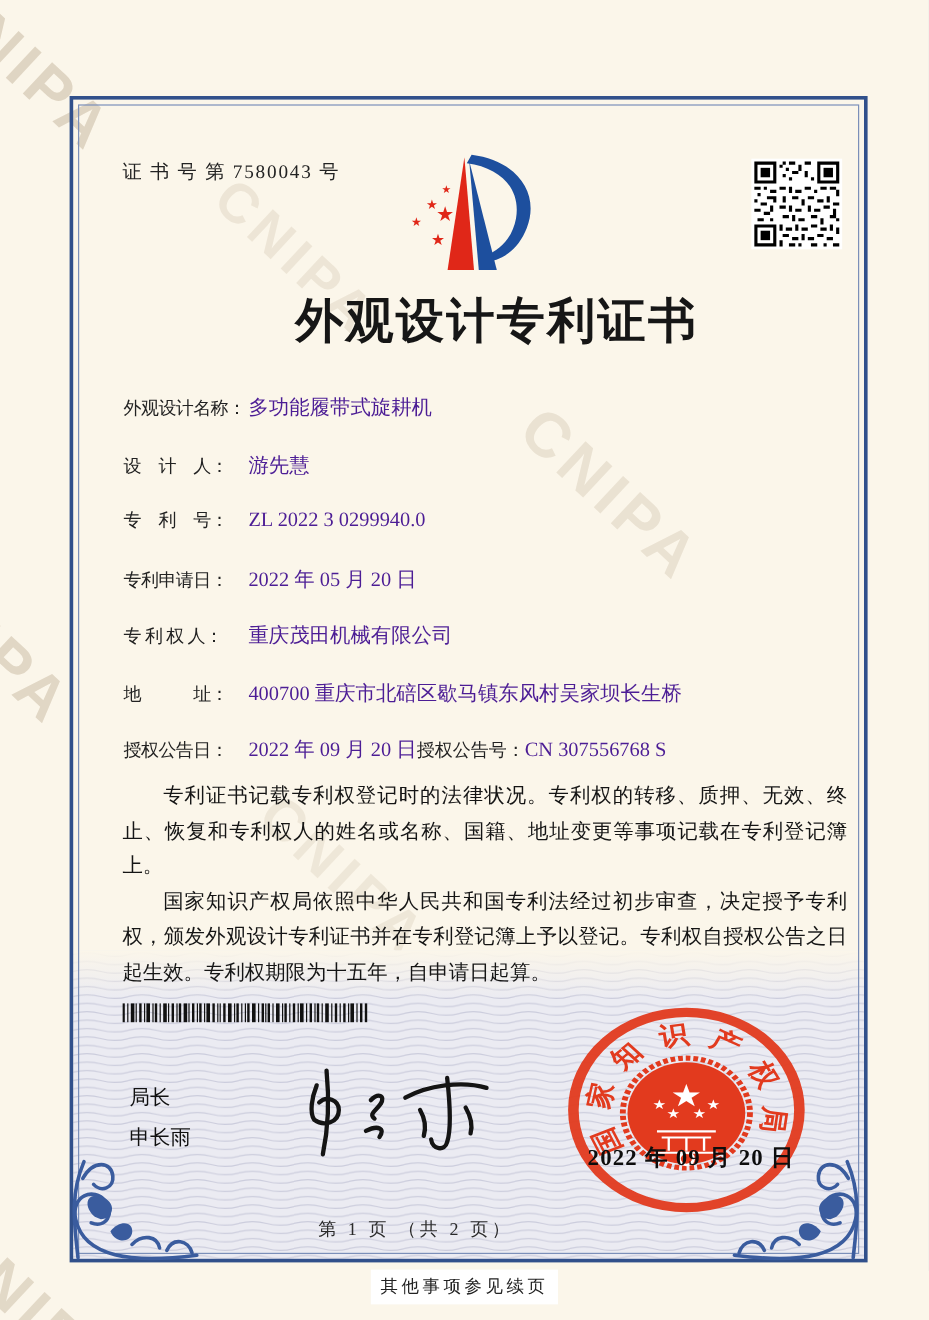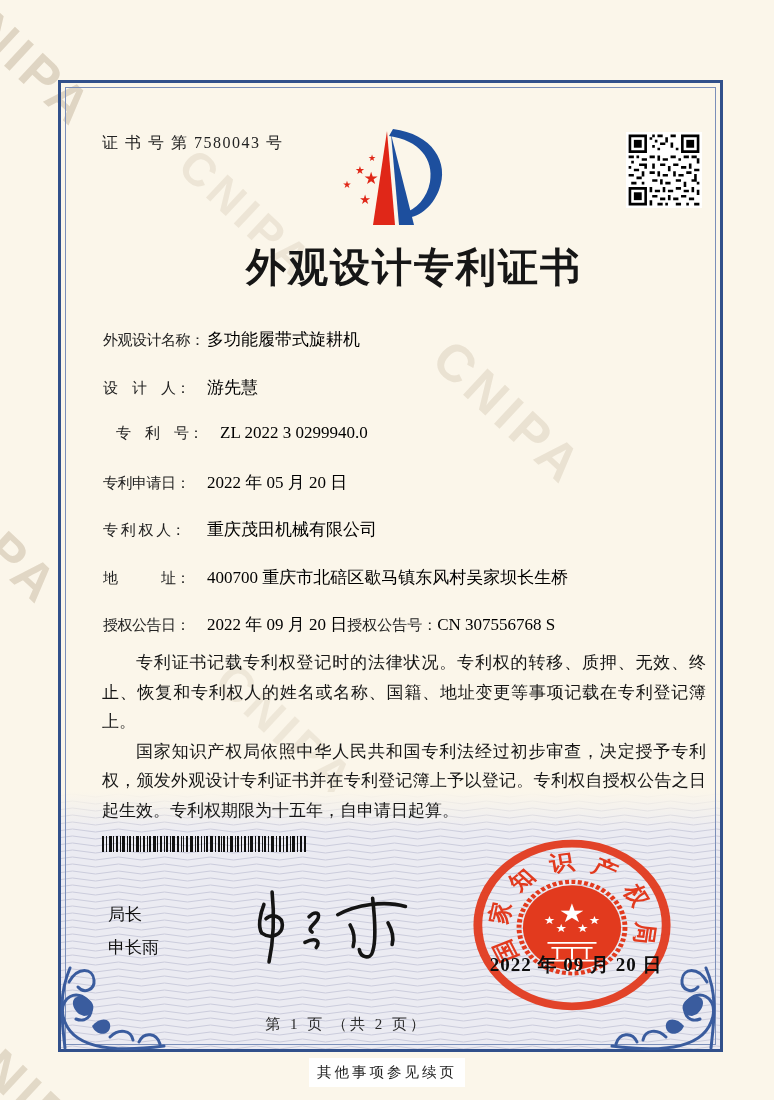--- a/index.html
+++ b/index.html
@@ -27,21 +27,21 @@
   .flourish{position:absolute;z-index:4;}
   
   .cert-no{position:absolute;left:102px;top:133px;font-size:16px;letter-spacing:1.5px;color:#222;z-index:3;}
   .logo{position:absolute;left:336px;top:128px;width:120px;height:100px;z-index:3;}
   .qr{position:absolute;left:626px;top:132px;width:76px;height:76px;z-index:3;}
   .title{position:absolute;left:0;top:240px;width:774px;text-align:center;
     font-size:40px;font-weight:bold;letter-spacing:2px;color:#161616;z-index:3;padding-left:27px;}
   
   .field-row{position:absolute;left:103px;right:60px;white-space:nowrap;z-index:3;}
   .flabel{display:inline-block;width:104px;font-size:15px;letter-spacing:-0.5px;color:#222;vertical-align:baseline;}
-  .fvalue{font-size:17px;color:#000000;}
+  .fvalue{font-size:17px;color:#4c1d95;}
   .flabel2{font-size:15px;color:#222;}
   
   .body-text{position:absolute;left:102px;top:648px;width:604px;z-index:3;
     font-size:17px;line-height:29.5px;text-align:justify;color:#151515;}
   .body-text p{margin:0;text-indent:2em;}
   
   .barcode{position:absolute;left:102px;top:836px;width:206px;height:16px;z-index:3;}
   .officer-title{position:absolute;left:108px;top:903px;font-size:17px;z-index:3;color:#111;}
   .officer-name{position:absolute;left:108px;top:936px;font-size:17px;z-index:3;color:#111;}
   .signature{position:absolute;left:235px;top:886px;width:185px;height:80px;z-index:3;}
@@ -139,21 +139,21 @@
   </svg>
 
   <div class="title">外观设计专利证书</div>
 
   <div class="field-row" style="top:328px;">
     <span class="flabel">外观设计名称：</span><span class="fvalue">多功能履带式旋耕机</span>
   </div>
   <div class="field-row" style="top:376px;">
     <span class="flabel">设　计　人：</span><span class="fvalue">游先慧</span>
   </div>
-  <div class="field-row" style="top:423px;margin-left:13px;">
+  <div class="field-row" style="top:423px;">
     <span class="flabel">专　利　号：</span><span class="fvalue">ZL 2022 3 0299940.0</span>
   </div>
   <div class="field-row" style="top:471px;">
     <span class="flabel">专利申请日：</span><span class="fvalue">2022 年 05 月 20 日</span>
   </div>
   <div class="field-row" style="top:518px;">
     <span class="flabel">专 利 权 人：</span><span class="fvalue">重庆茂田机械有限公司</span>
   </div>
   <div class="field-row" style="top:566px;">
     <span class="flabel">地　　　址：</span><span class="fvalue">400700  重庆市北碚区歇马镇东风村吴家坝长生桥</span>

